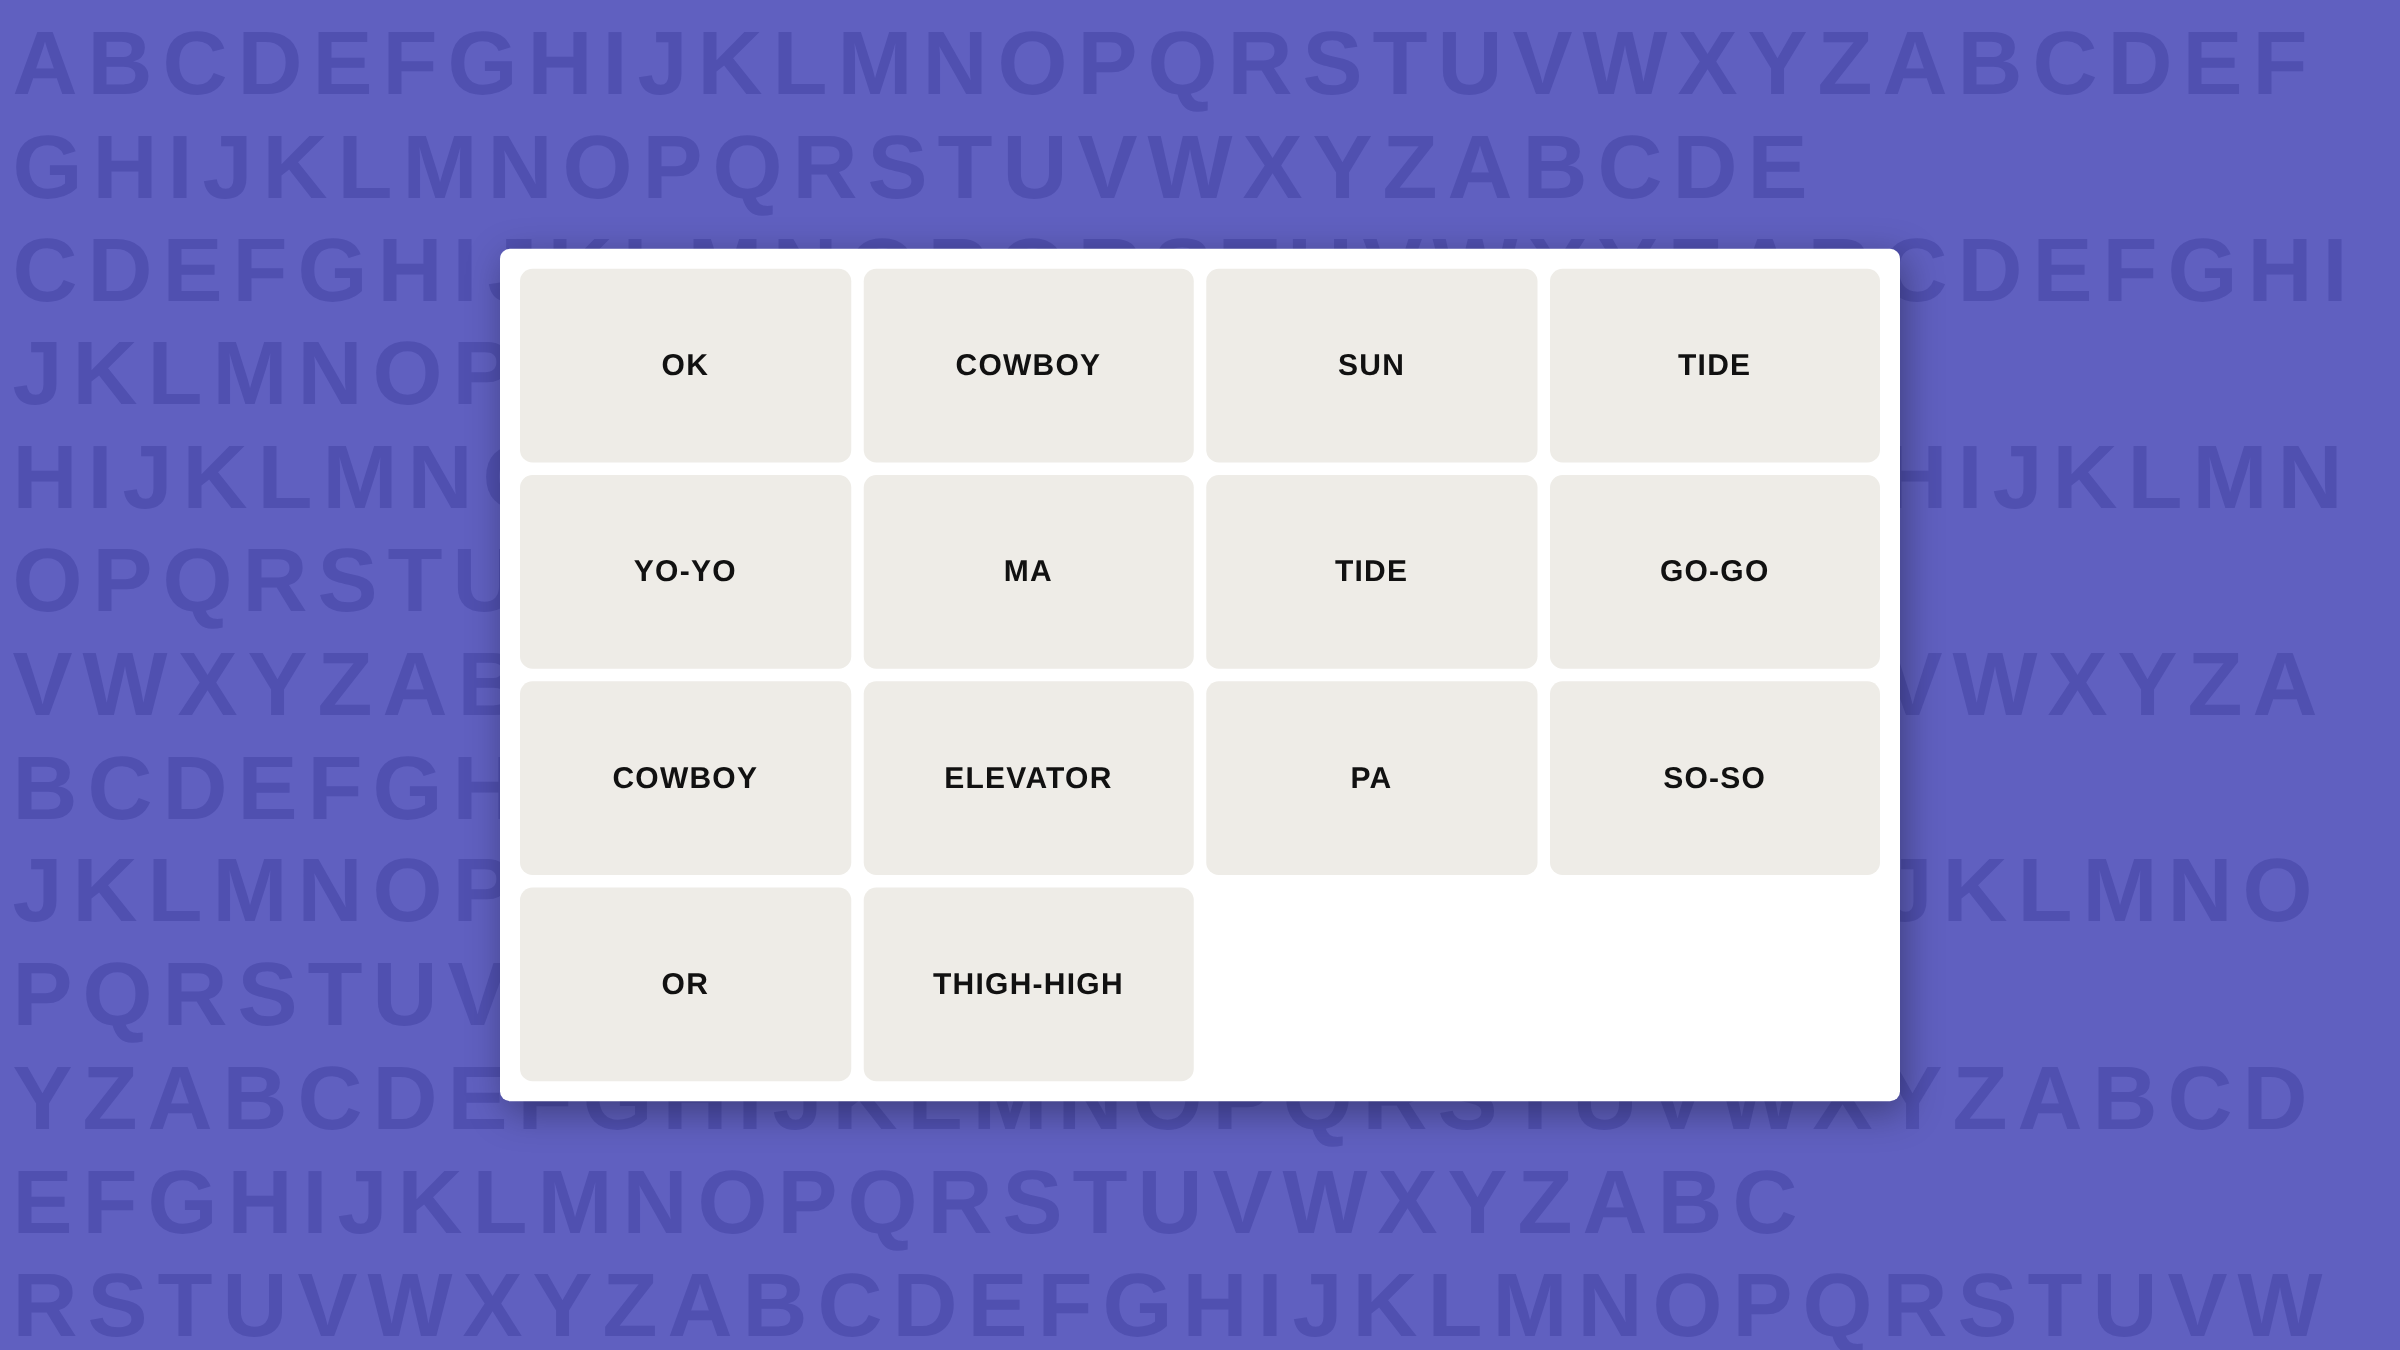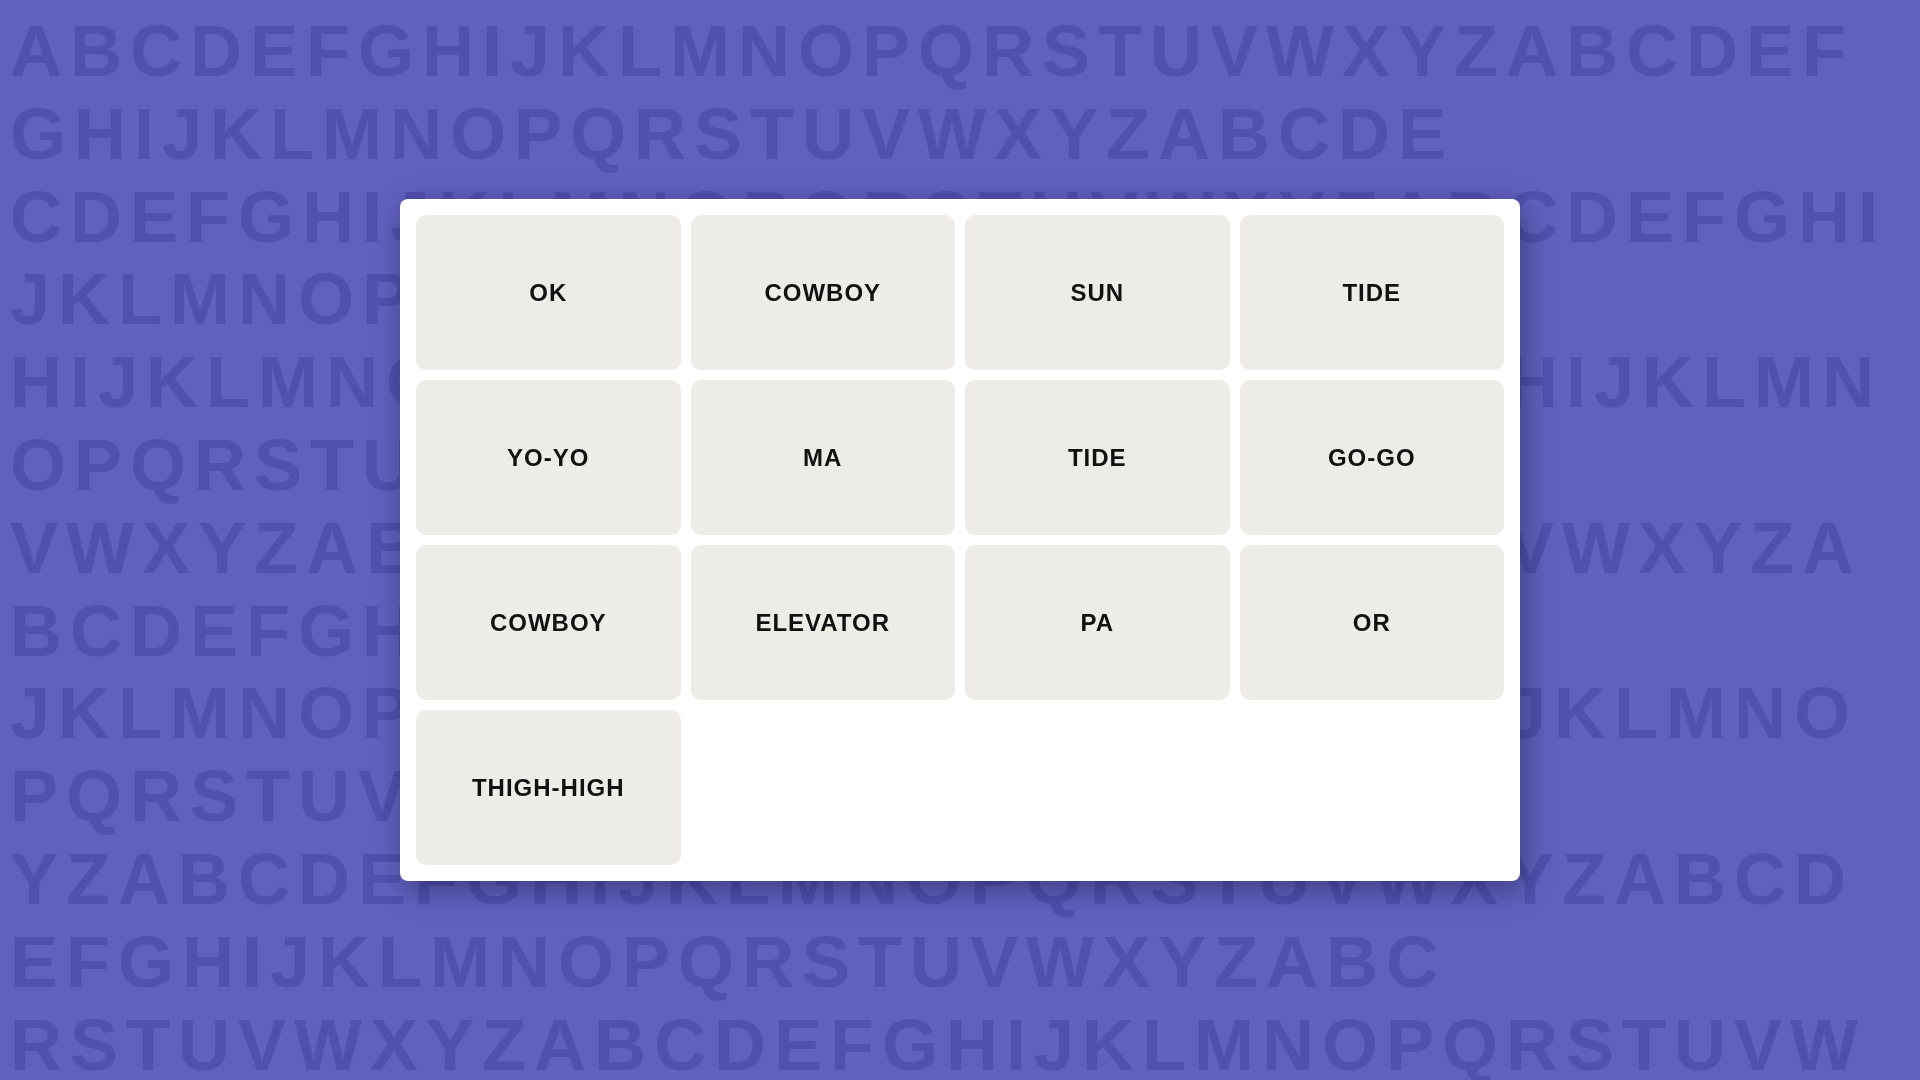--- a/index.html
+++ b/index.html
@@ -118,19 +118,22 @@
       <div class="cell">
         <span class="cell-label">COWBOY</span>
       </div>
       <div class="cell">
         <span class="cell-label">ELEVATOR</span>
       </div>
       <div class="cell">
         <span class="cell-label">PA</span>
       </div>
       <div class="cell">
+        <span class="cell-label">SO-SO</span>
+      </div>
+      <div class="cell">
         <span class="cell-label">OR</span>
       </div>
       <div class="cell">
         <span class="cell-label">THIGH-HIGH</span>
       </div>
     </div>
 </div>
 
 </body></html>

